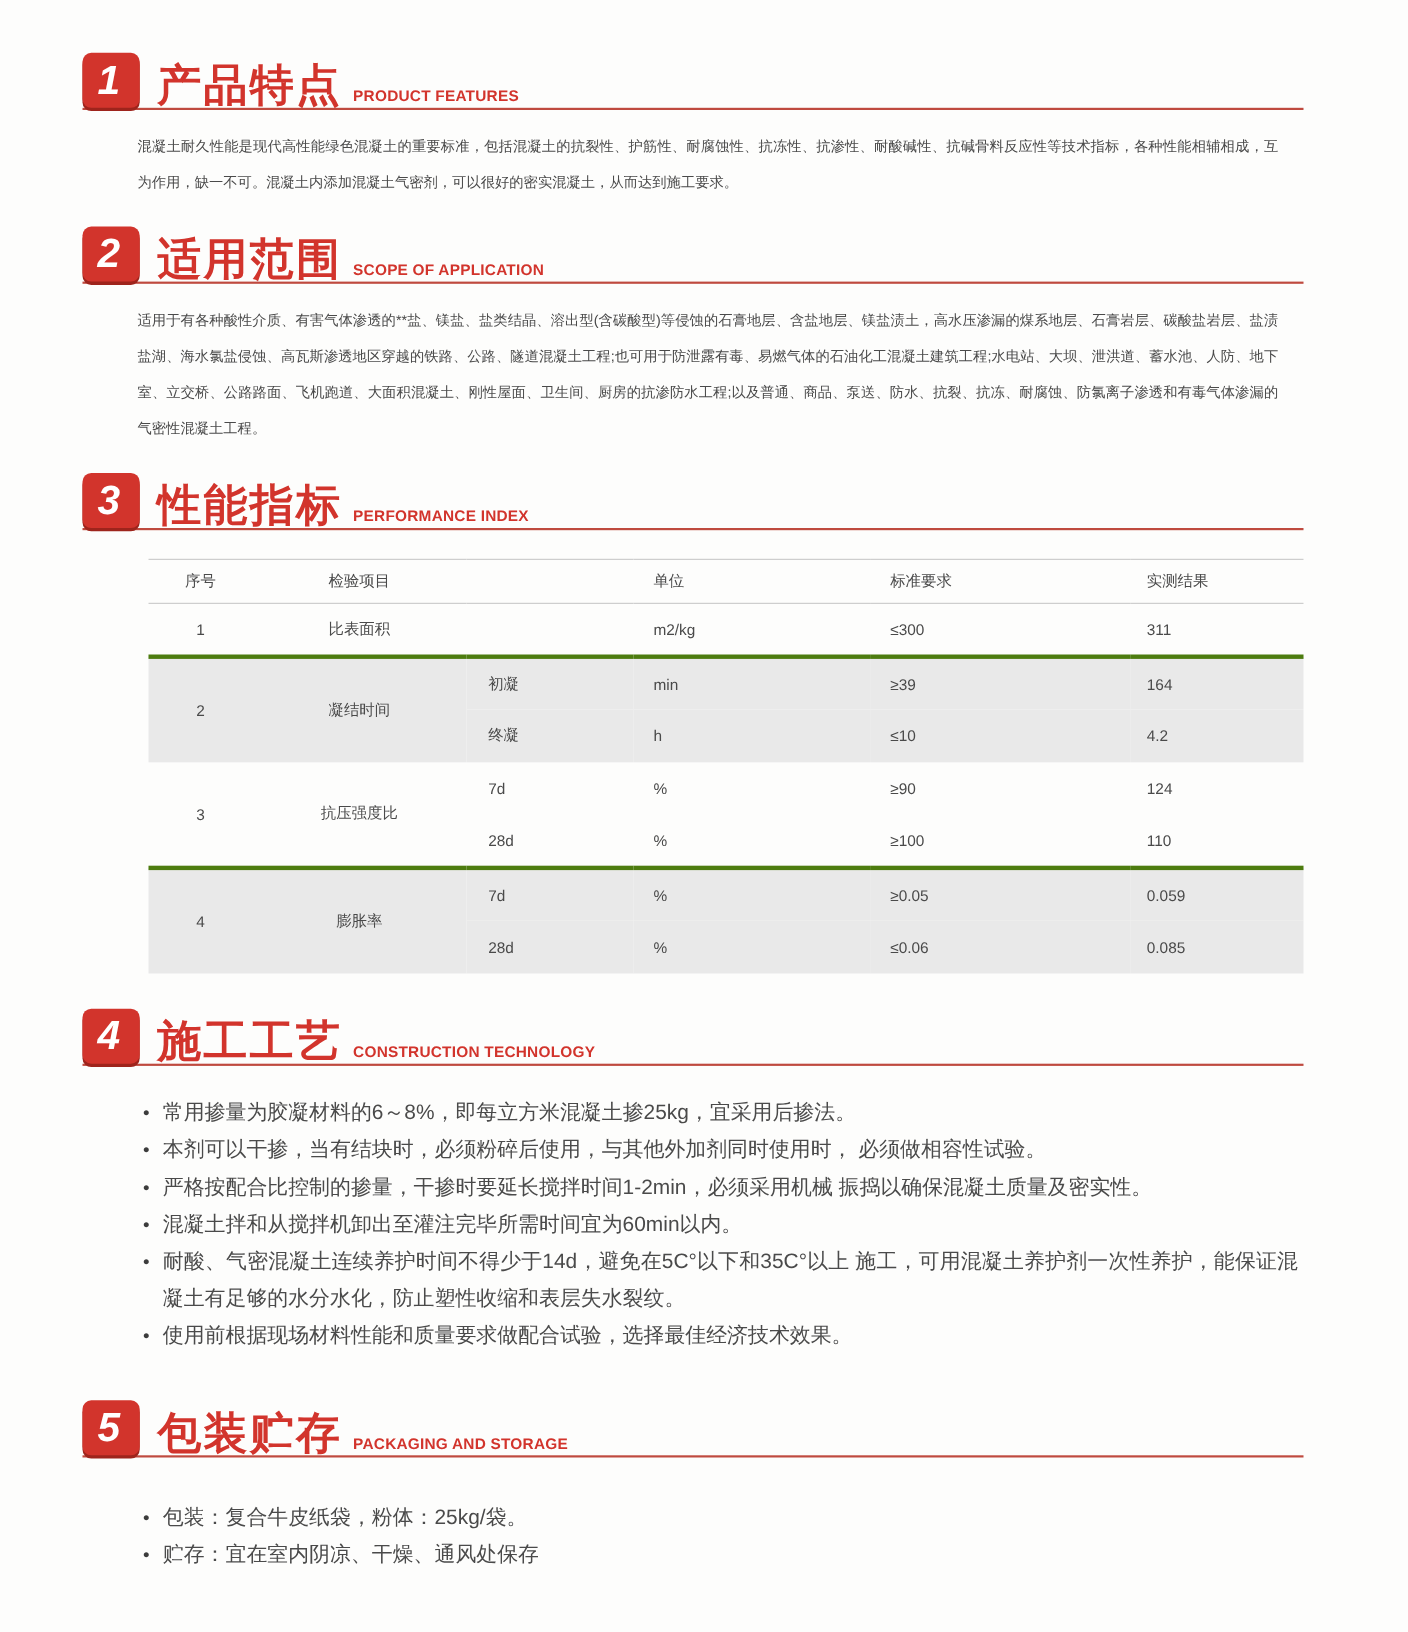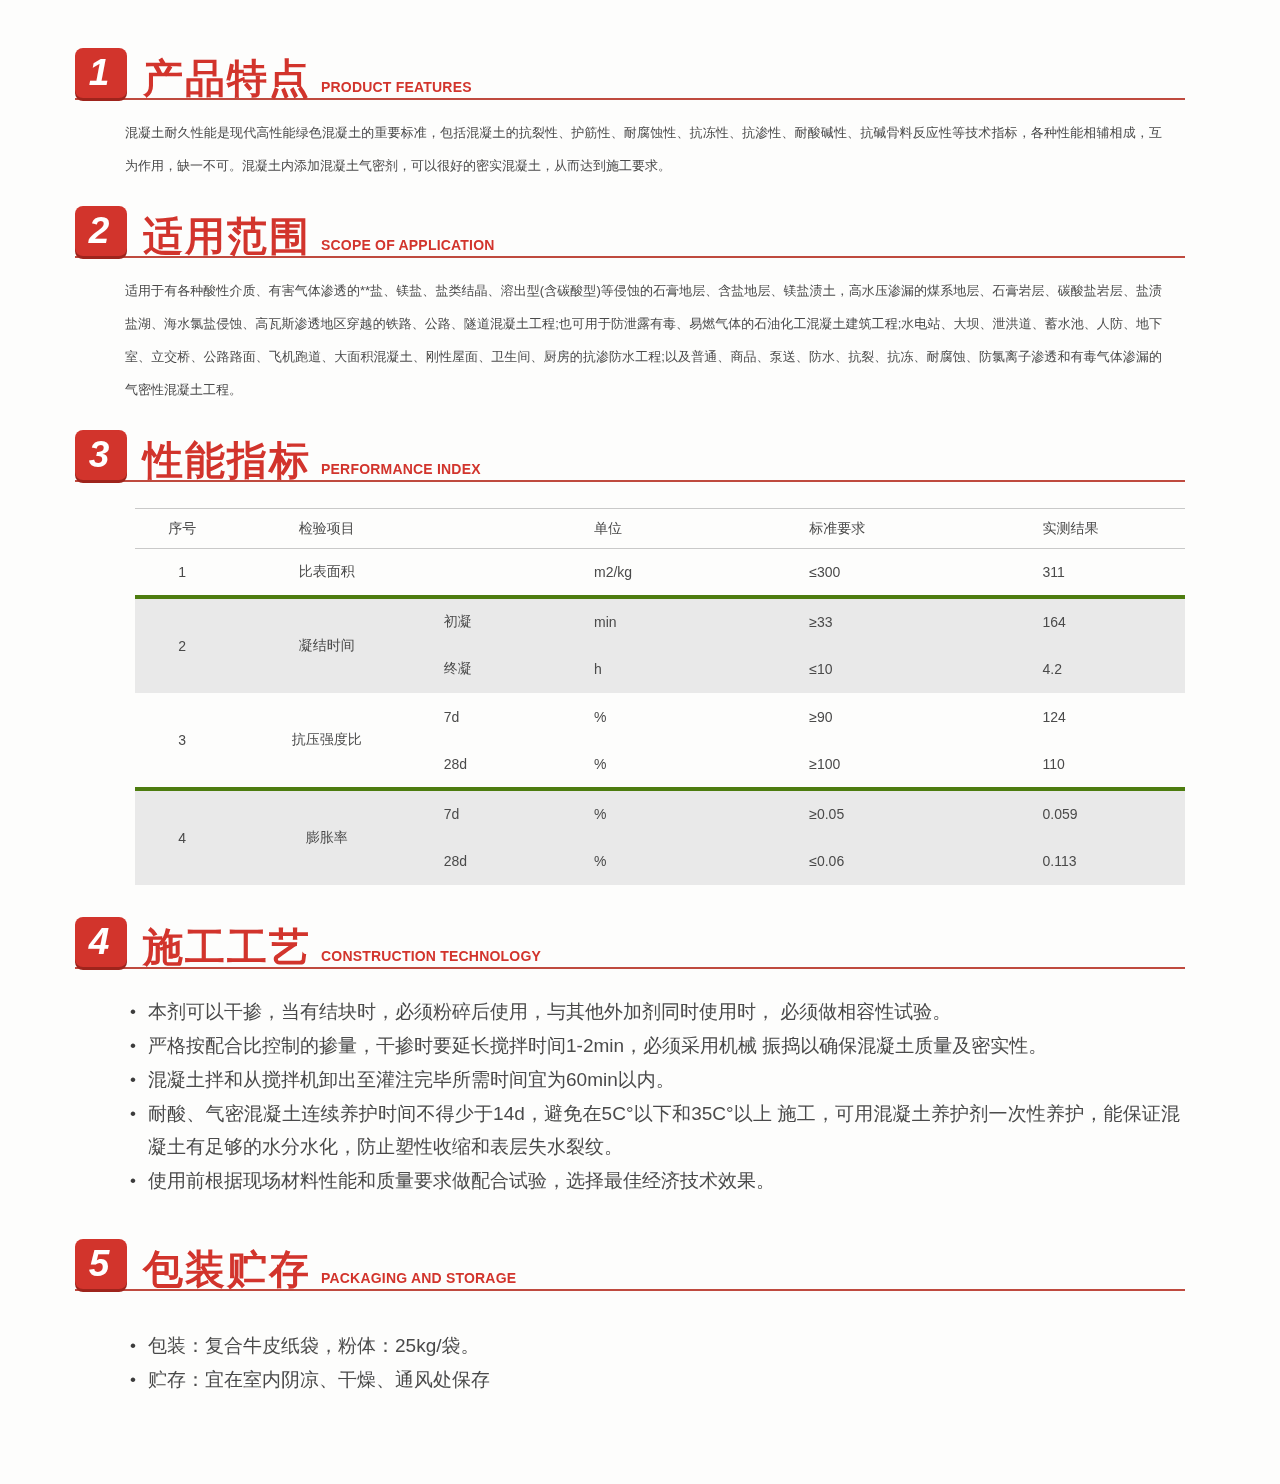--- a/index.html
+++ b/index.html
@@ -140,21 +140,21 @@
         <td class="c-unit">m2/kg</td>
         <td class="c-std">≤300</td>
         <td class="c-res">311</td>
       </tr>
 
       <tr class="shaded gap-top">
         <td class="c-no" rowspan="2">2</td>
         <td class="c-item" rowspan="2">凝结时间</td>
         <td class="c-cond">初凝</td>
         <td class="c-unit">min</td>
-        <td class="c-std">≥33</td>
+        <td class="c-std">≥39</td>
         <td class="c-res">164</td>
       </tr>
       <tr class="shaded">
         <td class="c-cond">终凝</td>
         <td class="c-unit">h</td>
         <td class="c-std">≤10</td>
         <td class="c-res">4.2</td>
       </tr>
 
       <tr>
@@ -177,33 +177,34 @@
         <td class="c-item" rowspan="2">膨胀率</td>
         <td class="c-cond">7d</td>
         <td class="c-unit">%</td>
         <td class="c-std">≥0.05</td>
         <td class="c-res">0.059</td>
       </tr>
       <tr class="shaded">
         <td class="c-cond">28d</td>
         <td class="c-unit">%</td>
         <td class="c-std">≤0.06</td>
-        <td class="c-res">0.113</td>
+        <td class="c-res">0.085</td>
       </tr>
     </tbody>
   </table>
 </section>
 
 <section class="section s4">
   <div class="section-header">
     <div class="badge">4</div>
     <div class="title-zh">施工工艺</div>
     <div class="title-en">CONSTRUCTION TECHNOLOGY</div>
   </div>
   <ul class="bullets">
+    <li>常用掺量为胶凝材料的6～8%，即每立方米混凝土掺25kg，宜采用后掺法。</li>
     <li>本剂可以干掺，当有结块时，必须粉碎后使用，与其他外加剂同时使用时， 必须做相容性试验。</li>
     <li>严格按配合比控制的掺量，干掺时要延长搅拌时间1-2min，必须采用机械 振捣以确保混凝土质量及密实性。</li>
     <li>混凝土拌和从搅拌机卸出至灌注完毕所需时间宜为60min以内。</li>
     <li>耐酸、气密混凝土连续养护时间不得少于14d，避免在5C°以下和35C°以上 施工，可用混凝土养护剂一次性养护，能保证混凝土有足够的水分水化，防止塑性收缩和表层失水裂纹。</li>
     <li>使用前根据现场材料性能和质量要求做配合试验，选择最佳经济技术效果。</li>
   </ul>
 </section>
 
 <section class="section s5">
   <div class="section-header">

